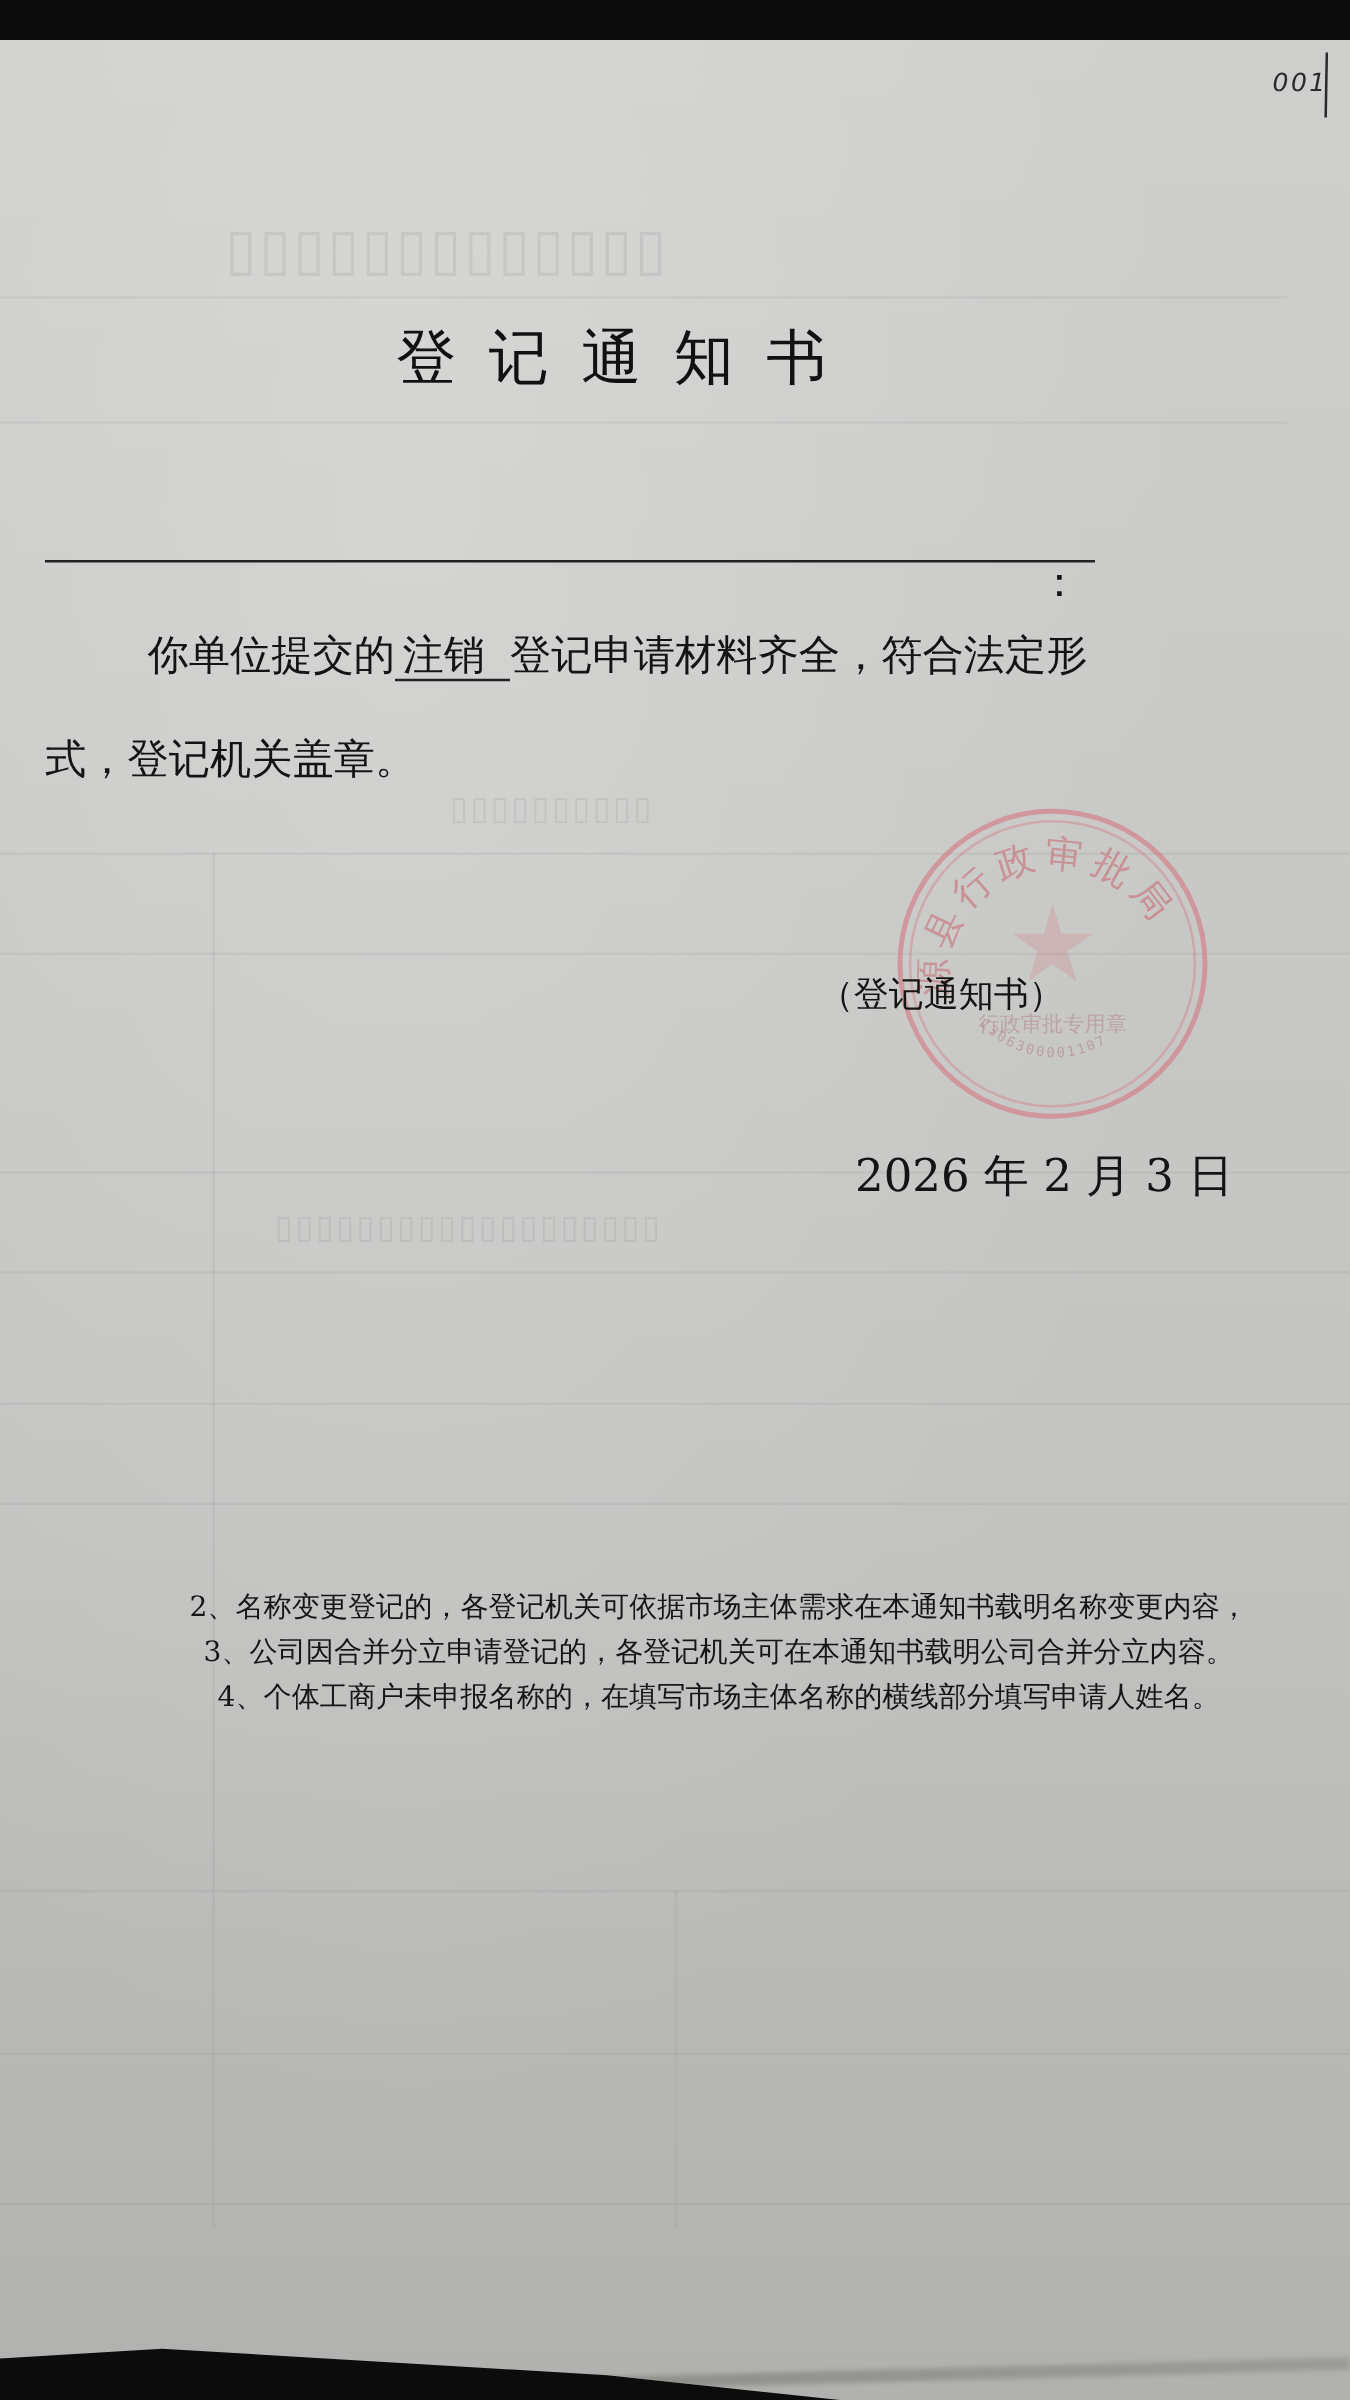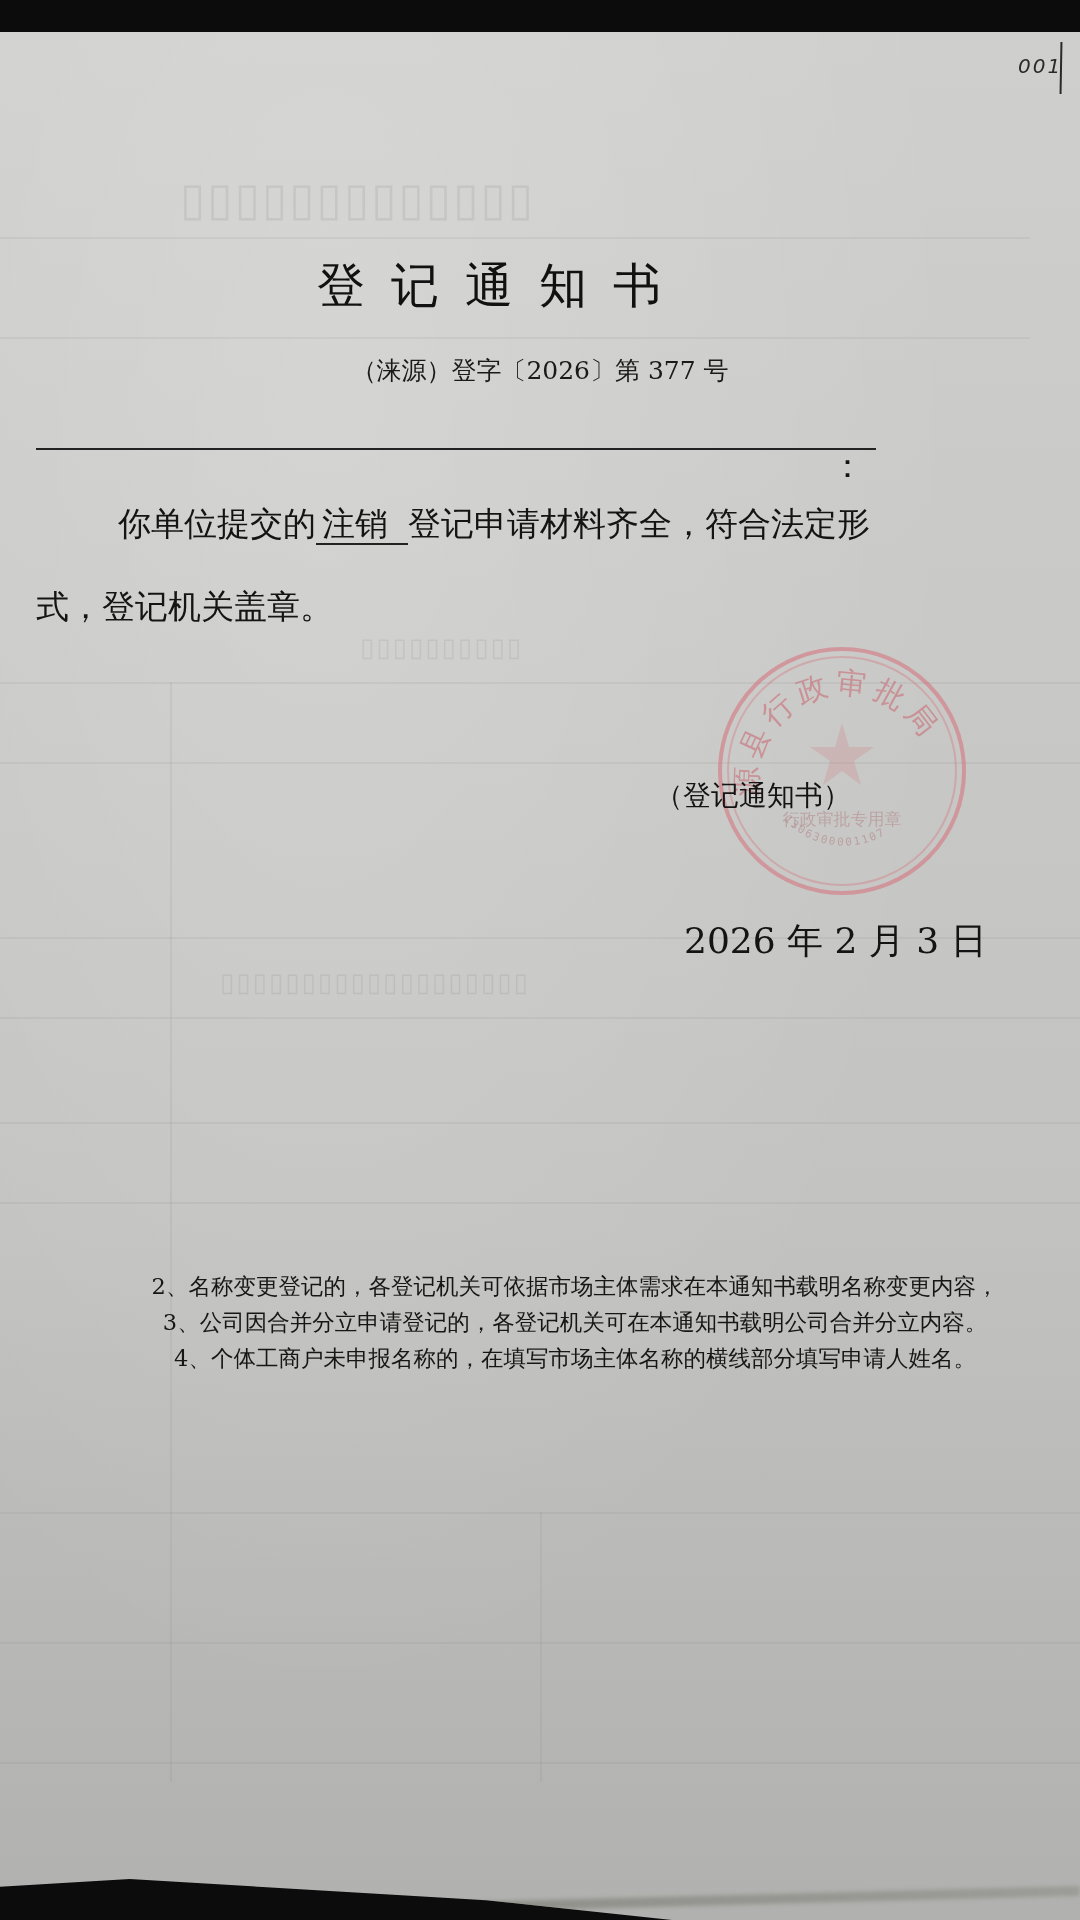--- a/index.html
+++ b/index.html
@@ -177,21 +177,20 @@
   <div class="ghost" style="left:170px;top:650px;width:2px;height:1100px;"></div>
   <div class="ghost" style="left:540px;top:1480px;width:2px;height:270px;"></div>
   <div class="ghost-text" style="left:360px;top:600px;font-size:26px;">▯▯▯▯▯▯▯▯▯▯</div>
   <div class="ghost-text" style="left:220px;top:935px;font-size:26px;">▯▯▯▯▯▯▯▯▯▯▯▯▯▯▯▯▯▯▯</div>
 
   <div class="page-num">001</div>
   <div class="page-num-bar"></div>
 
   <div class="title">登记通知书</div>
 
-  <div class="docno">（涞源）登字〔2026〕第 377 号</div>
 
   <div class="addressee">
     <span class="colon">：</span>
   </div>
 
   <div class="body-line" style="left:118px;top:470px;">
     <span>你单位提交的</span><span class="fill">注销</span><span>登记申请材料齐全，符合法定形</span>
   </div>
   <div class="body-line" style="left:36px;top:553px;">式，登记机关盖章。</div>
 

